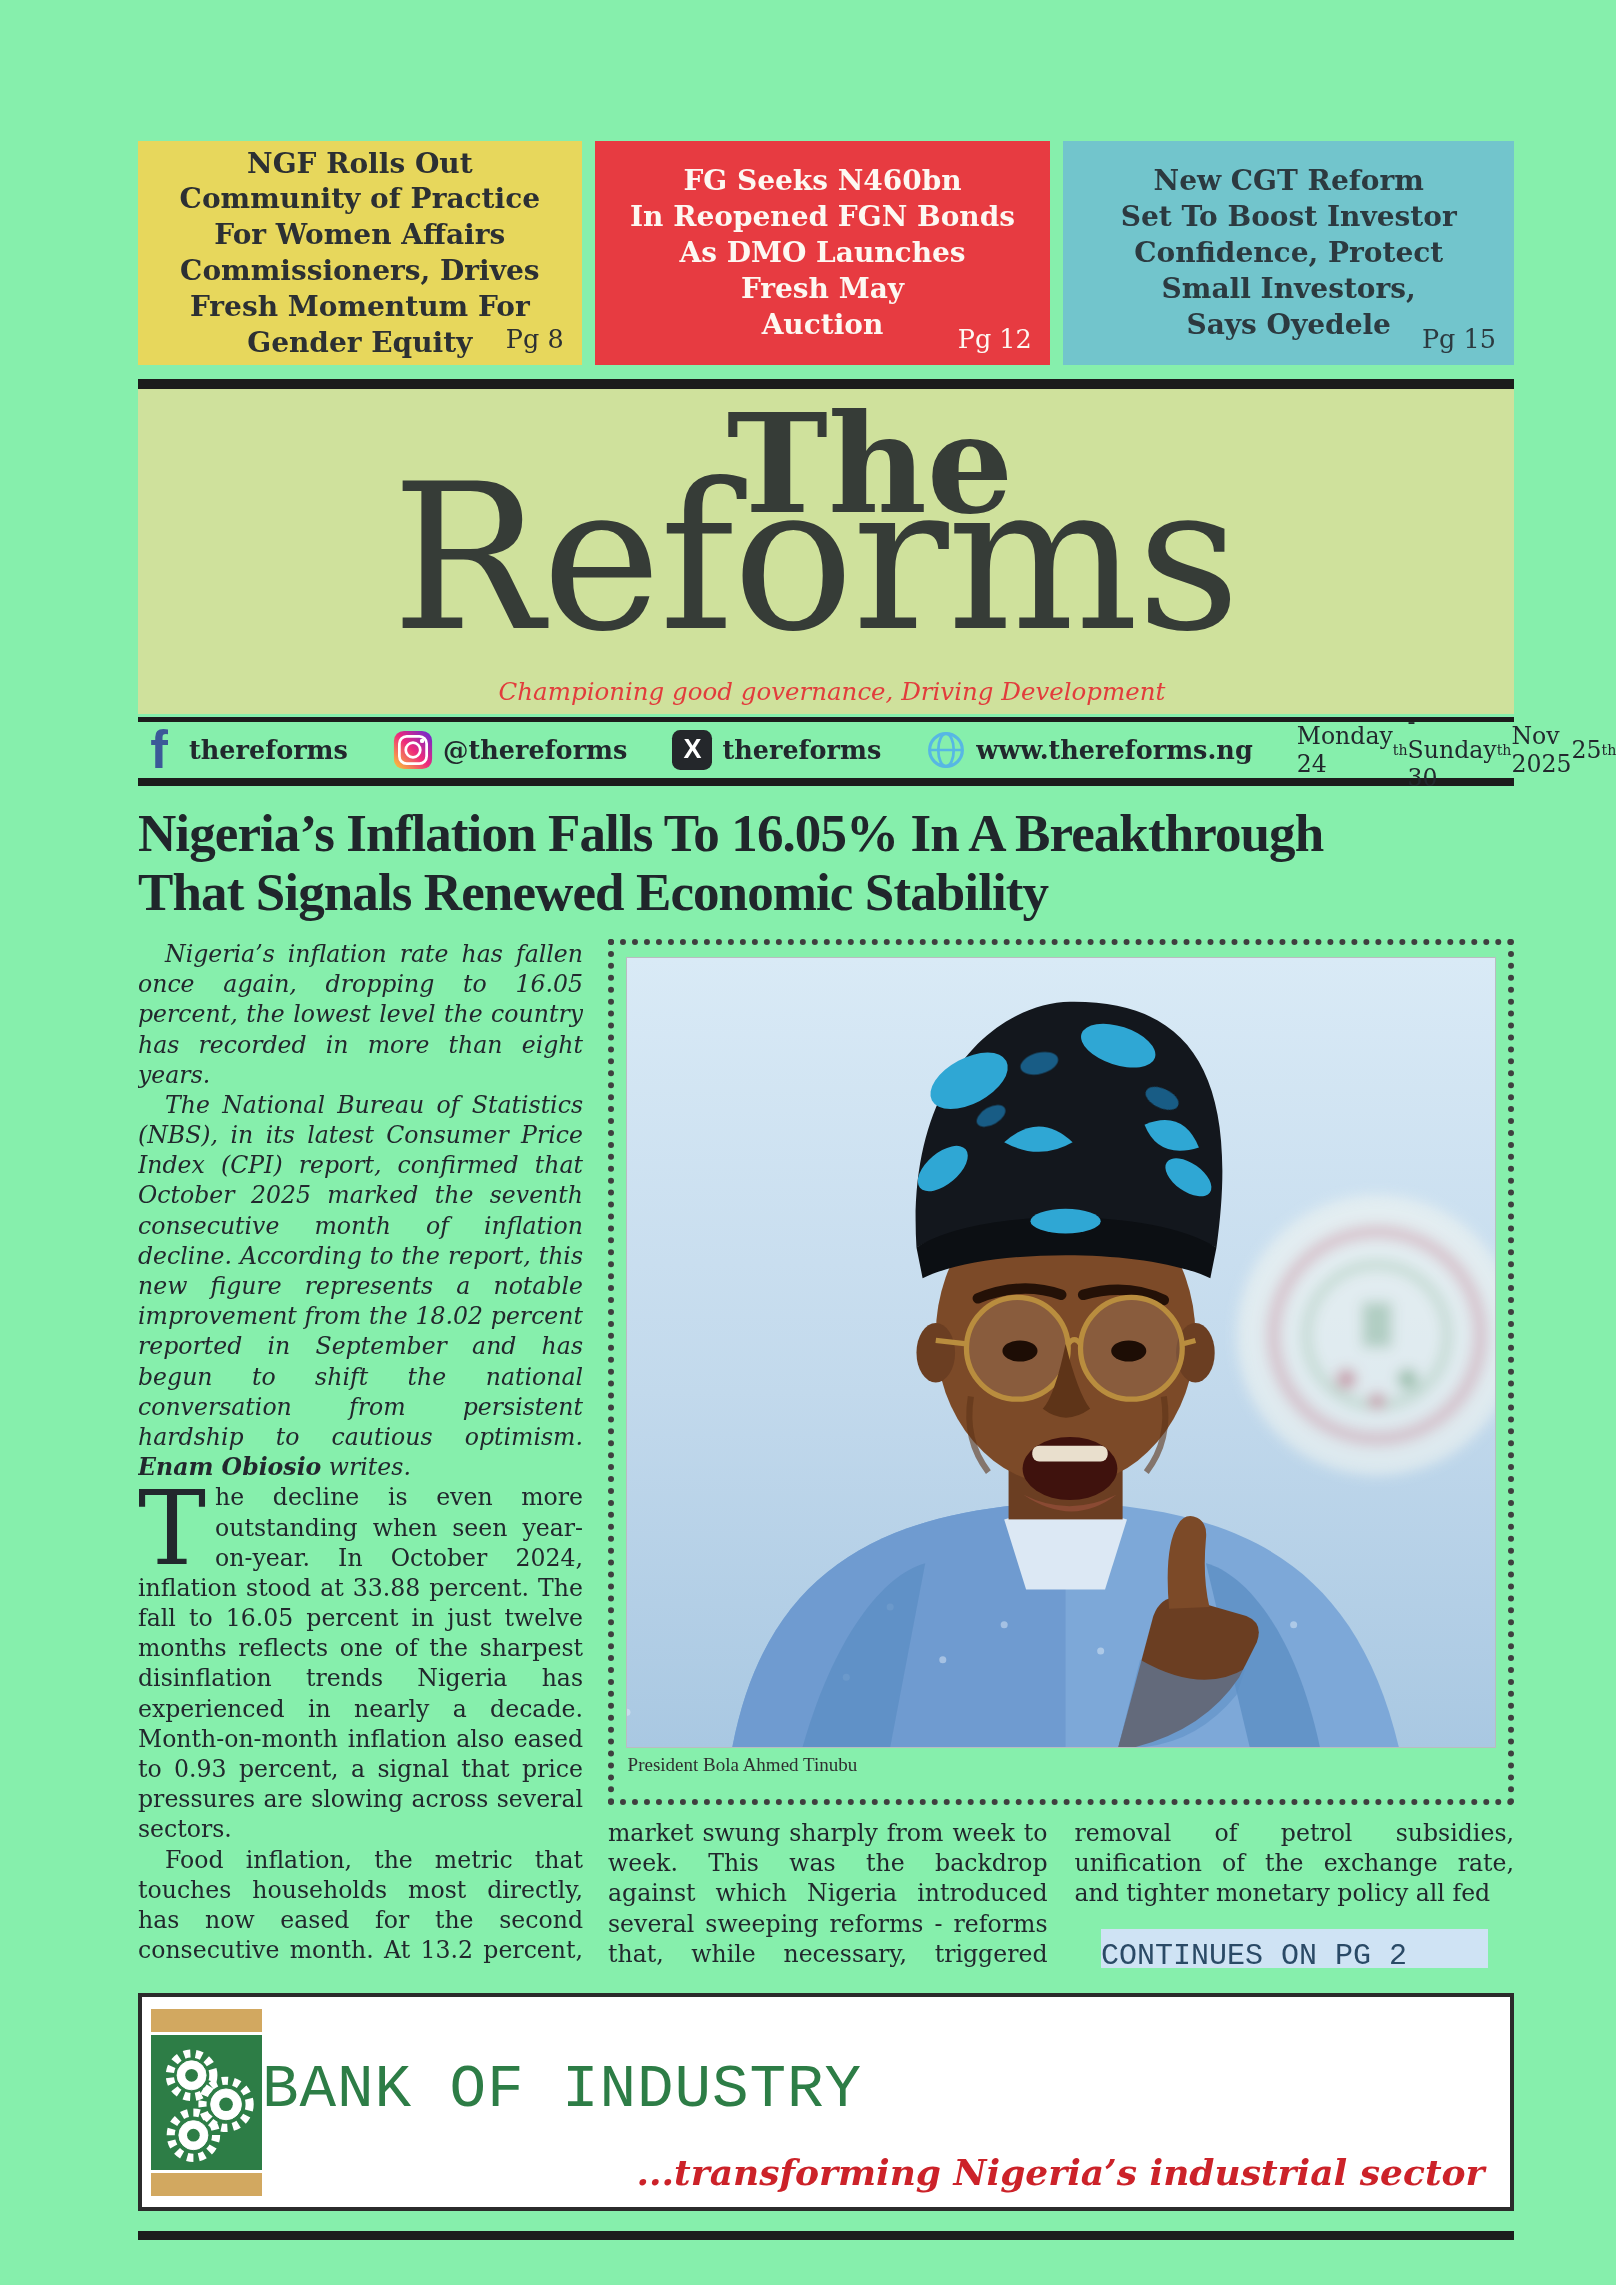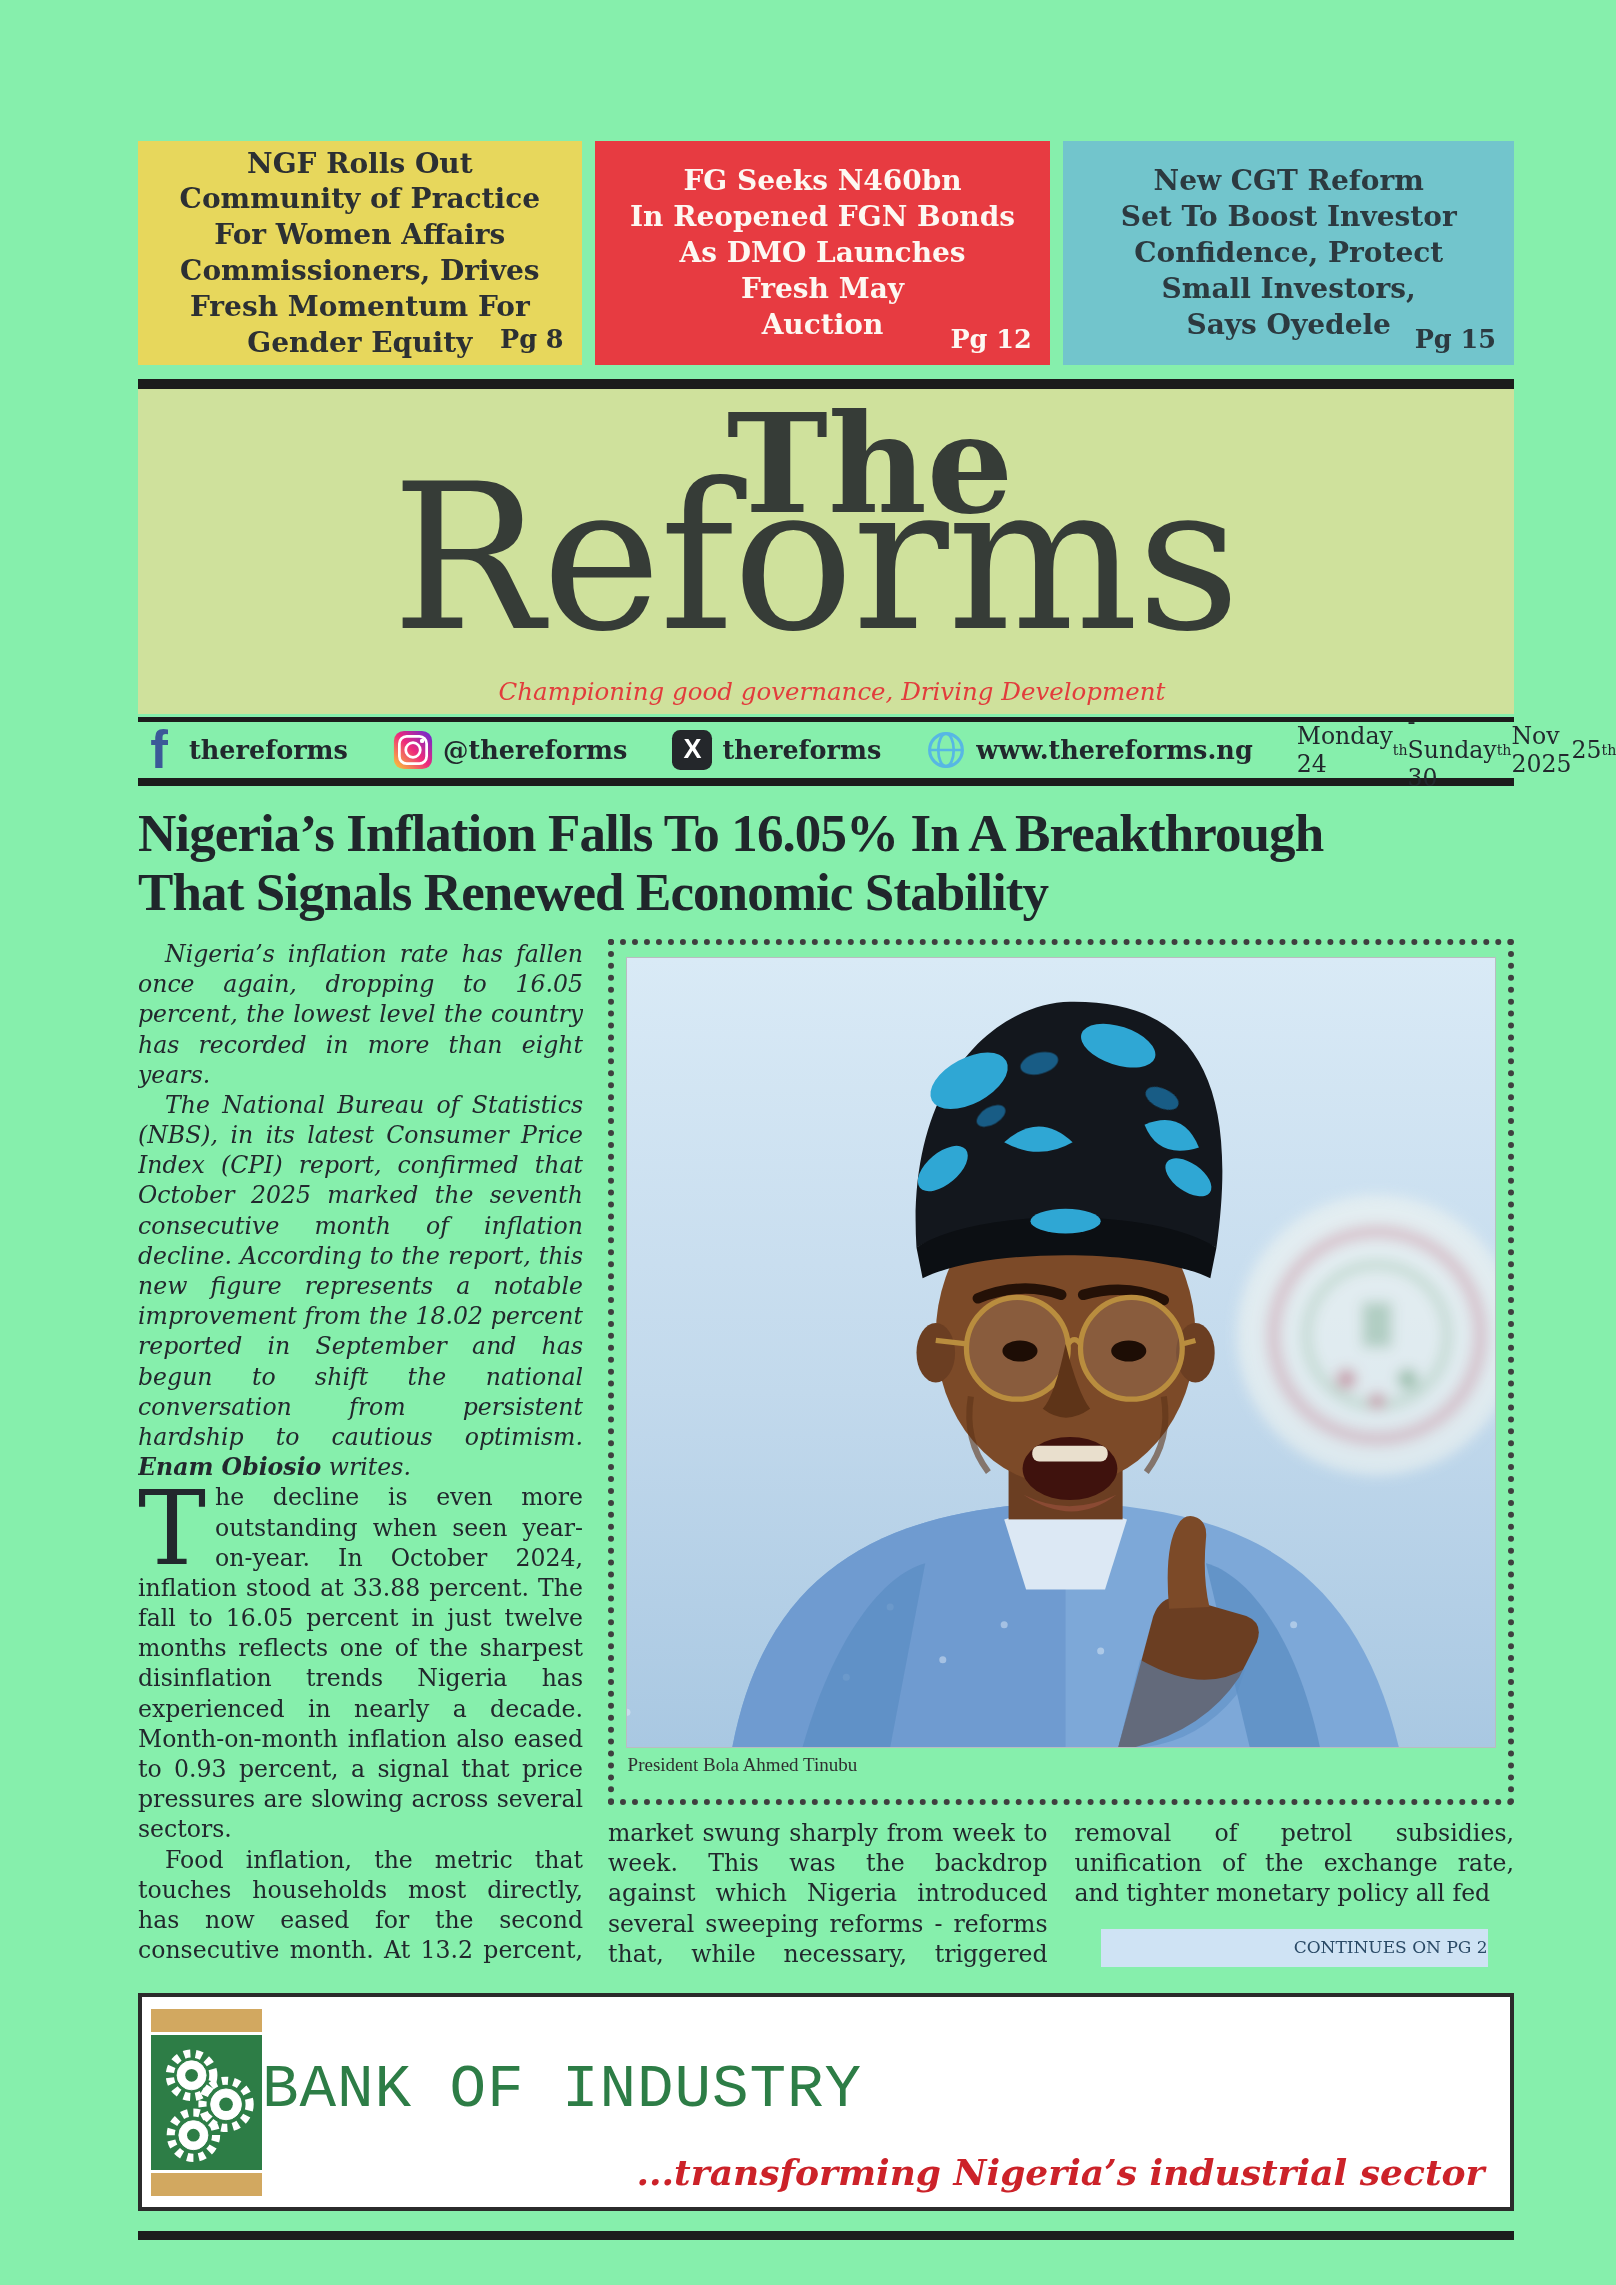--- a/index.html
+++ b/index.html
@@ -8,21 +8,21 @@
   .content{padding:141px 102px 0 138px;}
 
   
   .stories{display:flex;gap:13.6px;}
   .story{position:relative;height:224px;box-sizing:border-box;display:flex;align-items:center;
          justify-content:center;text-align:center;font-weight:bold;font-size:28px;line-height:1.28;
          white-space:pre-line;padding:9px 16.4px;}
   .story.yellow{background:var(--story_yellow,#e7d75c);color:#2c3033;width:445px;}
   .story.red{background:var(--story_red,#e73b41);color:#fdf8f2;width:456px;}
   .story.teal{background:var(--story_teal,#72c5cc);color:#2c3a40;width:452px;}
-  .pg{position:absolute;right:18px;bottom:9px;font-size:25.5px;font-weight:bold;}
+  .pg{position:absolute;right:18px;bottom:9px;font-size:25.5px;font-weight:normal;}
 
   .bar{background:var(--bar_black,#1c1c1c);}
   .bar.big{height:10px;margin-top:13.6px;}
   .bar.thin{height:4.5px;margin-top:3.6px;}
   .bar.mid{height:8.2px;}
 
   
   .masthead{background:var(--masthead_green,#cfe19c);height:325px;position:relative;
             color:var(--masthead_ink,#363c37);overflow:hidden;}
   .m-the{font-size:136px;font-weight:bold;line-height:1;text-align:center;
@@ -62,21 +62,21 @@
 
   .photo-area{flex:1;display:flex;flex-direction:column;}
   .photo-frame{border:6.4px dotted #3f3f3f;box-sizing:border-box;height:896px;
                padding:11.8px 11.8px 7.3px;display:flex;flex-direction:column;}
   .photo{flex:1;border:0.9px solid #b9bcc0;overflow:hidden;position:relative;}
   .photo svg{width:100%;height:100%;display:block;}
   .caption{font-family:"Liberation Serif",serif;font-size:19px;color:#2f2f2f;padding:5.5px 1.8px 16.4px;}
   .bottom-cols{display:flex;gap:27px;margin-top:12.7px;font-size:23.6px;line-height:1.28;text-align:justify;}
   .bcol{flex:1;}
   .continues{margin:20px auto 0;background:var(--continue_bg,#cfe3f4);color:var(--continue_ink,#2a4a66);
-             text-align:right;font-size:17px;padding:8.2px 0;width:88%;}
+             text-align:left;font-size:30px;padding:8.2px 0;width:88%;font-family:Liberation Mono, monospace;}
 
   
   .ad-box{margin-top:25.5px;border:4.5px solid #2b2b2b;height:218px;box-sizing:border-box;
           position:relative;display:flex;align-items:center;padding:0 18px 0 9px;background:#fff;}
   .boi-logo{width:111px;flex:none;display:flex;flex-direction:column;align-items:stretch;}
   .gold{height:23.6px;background:var(--gold,#d2a860);margin:2.7px 0;}
   .gears{height:135px;background:var(--boi_green,#2d7d46);display:flex;align-items:center;justify-content:center;}
   .brand{flex:1;text-align:left;color:var(--boi_green,#2d7d46);font-family:Liberation Mono, monospace;
          font-size:61px;letter-spacing:0.9px;line-height:1;margin-top:-25.5px;}
   .ad-tagline{position:absolute;right:25.5px;bottom:14.5px;color:var(--boi_red,#cc2229);

